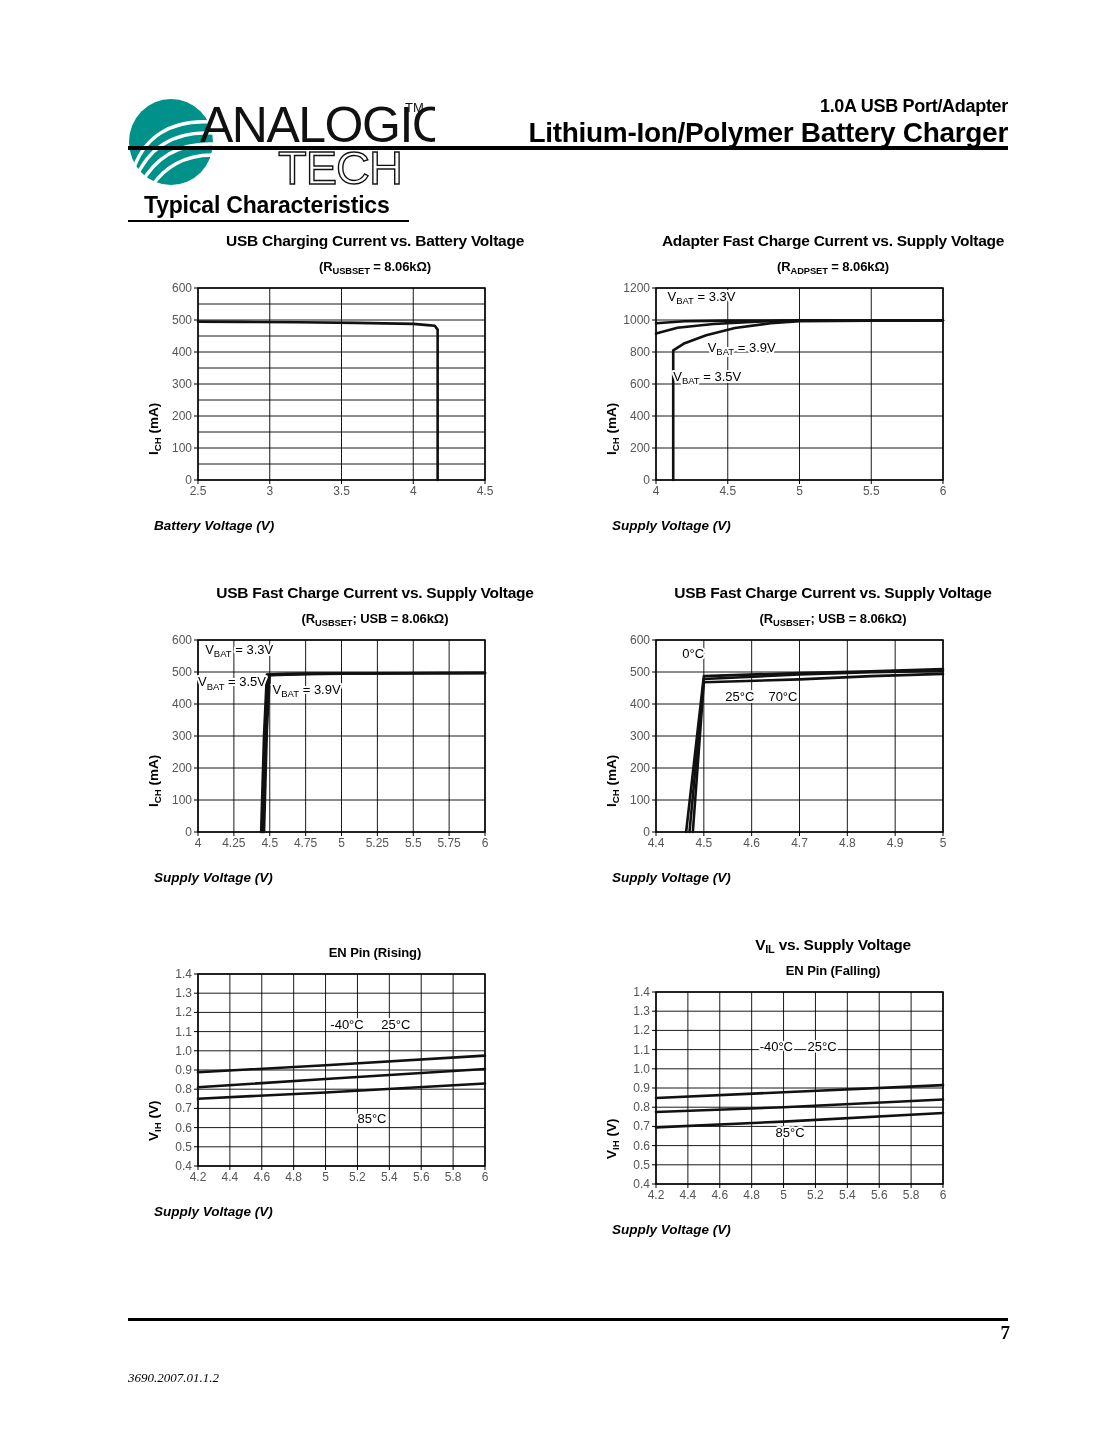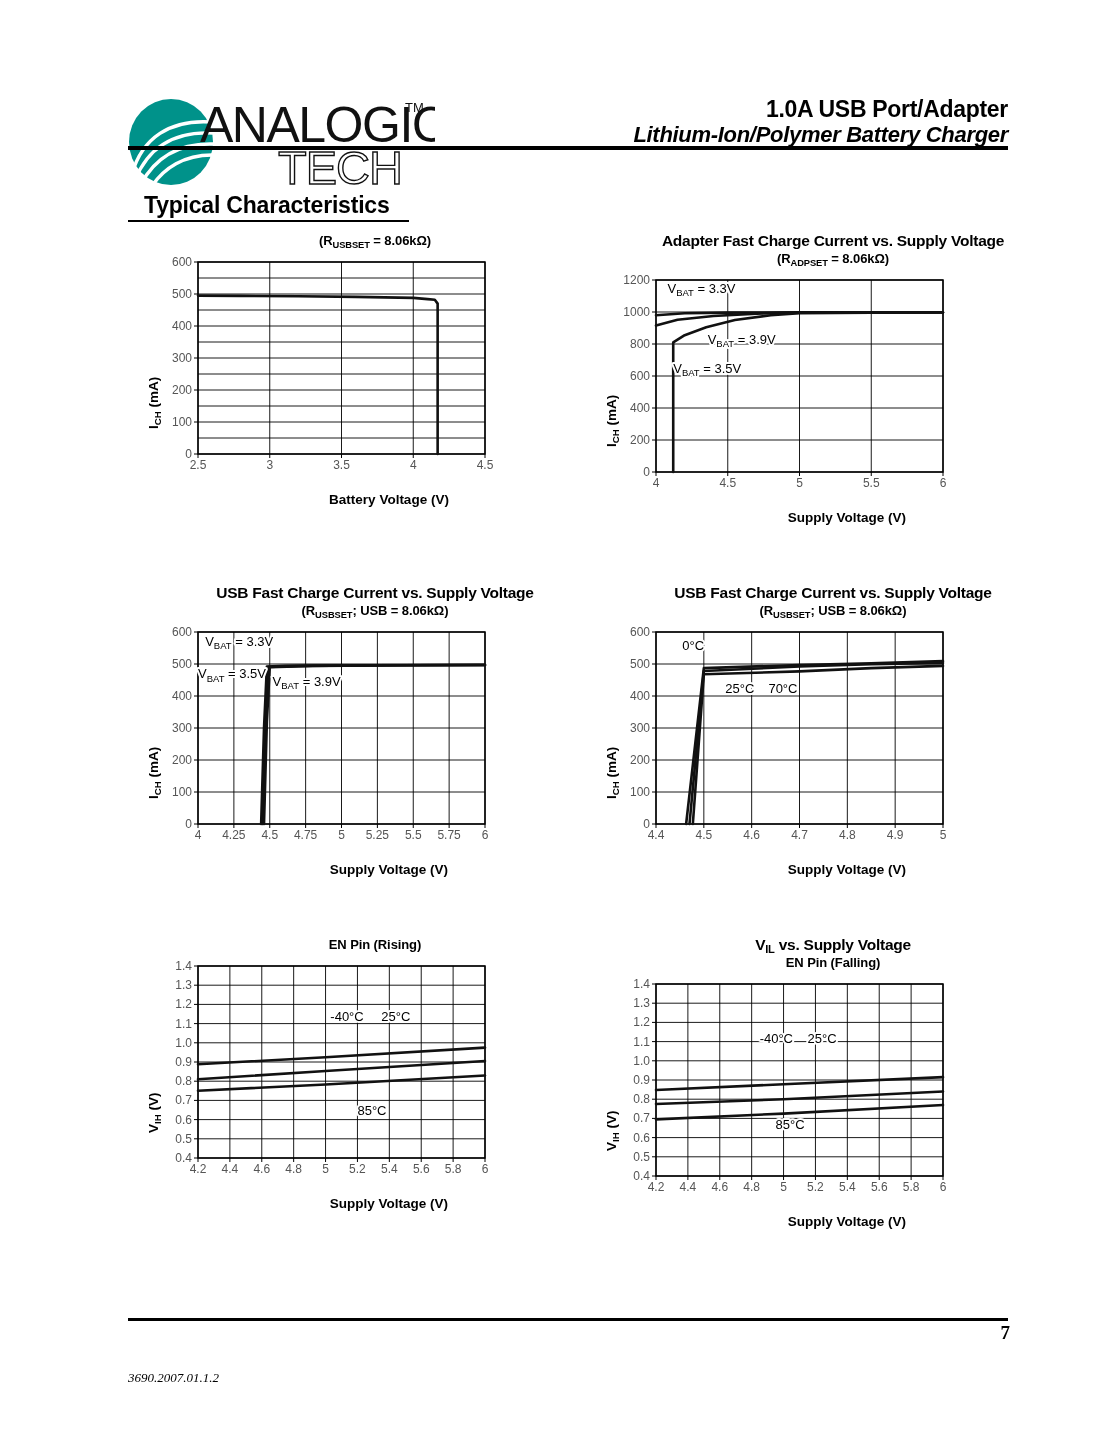--- a/index.html
+++ b/index.html
@@ -7,36 +7,36 @@
   .page{position:absolute;inset:0;}
 
   
   .header{position:absolute;left:128px;top:44px;width:880px;height:100px;margin-top:48px;}
   .logo{position:absolute;left:0;top:2px;width:300px;height:96px;}
   .logo-mark{position:absolute;left:0;top:4px;width:86px;height:88px;}
   .logo-word{position:absolute;left:72px;top:-2px;width:235px;height:96px;}
   .title-block{position:absolute;right:0;top:4px;text-align:right;}
   .t-part{font-weight:bold;letter-spacing:-0.3px;line-height:1.14;}
   .t1{font-size:33px;}
-  .t2{font-size:23px;}
-  .t3{font-size:22px;font-style:italic;}
+  .t2{font-size:18px;}
+  .t3{font-size:28px;}
   .rule-top{position:absolute;left:128px;top:146px;width:880px;height:4px;background:#000;}
 
   
   .section-title{position:absolute;left:144px;top:192px;font-size:23px;font-weight:bold;letter-spacing:-0.2px;}
   .section-underline{position:absolute;left:128px;top:220px;width:281px;height:2px;background:#000;}
 
   
   .chart{position:absolute;width:470px;height:300px;}
   .c-title{text-align:center;font-size:15.5px;font-weight:bold;letter-spacing:-0.25px;line-height:1.18;}
-  .c-sub{text-align:center;font-size:13px;font-weight:bold;margin-top:1px;letter-spacing:-0.1px;}
+  .c-sub{text-align:center;font-size:13px;font-weight:bold;margin-top:9px;letter-spacing:-0.1px;}
   sub{font-size:0.72em;vertical-align:baseline;position:relative;top:0.28em;}
   .plotwrap{position:relative;margin-top:6px;height:230px;}
   .ylab{position:absolute;font-size:13.5px;font-weight:bold;transform:rotate(-90deg);transform-origin:left top;white-space:nowrap;}
-  .xlab{position:absolute;width:100%;text-align:center;font-size:13.5px;font-weight:bold;}
+  .xlab{position:absolute;width:100%;text-align:left;font-size:13.5px;font-weight:bold;font-style:italic;}
   svg{display:block;}
   .tick{font-size:12px;fill:#555;font-family:"Liberation Sans",sans-serif;}
   .ann{font-size:13px;fill:#000;font-family:"Liberation Sans",sans-serif;}
   .ann-sub{font-size:9.5px;fill:#000;font-family:"Liberation Sans",sans-serif;}
 
   
   .rule-bot{position:absolute;left:128px;top:1318px;width:880px;height:3px;background:#000;}
   .foot-left{position:absolute;left:128px;top:1328px;font-family:"Liberation Serif",serif;font-style:italic;font-size:13px;margin-top:42px;}
   .foot-right{position:absolute;left:988px;top:1322px;width:22px;text-align:right;font-family:"Liberation Serif",serif;font-size:19px;font-weight:bold;}
 </style>
@@ -66,20 +66,21 @@
       <div class="t-part t2">1.0A USB Port/Adapter</div>
       <div class="t-part t3">Lithium-Ion/Polymer Battery Charger</div>
     </div>
   </div>
   <div class="rule-top"></div>
 
   <div class="section-title">Typical Characteristics</div>
   <div class="section-underline"></div>
 
   <div class="chart" id="chart0" style="left:140px;top:232px;">
+      <div class="c-title">USB Charging Current vs. Battery Voltage</div>
       <div class="c-sub"><span>(R</span><sub>USBSET</sub><span> = 8.06kΩ)</span></div>
       <div class="plotwrap">
         <div class="ylab" style="left: 6px; top: 175px;"><span>I</span><sub>CH</sub><span> (mA)</span></div>
         <svg width="355" height="232" viewBox="0 0 355 232">
           <g stroke="#000" stroke-width="0.9" fill="none">
             <line x1="58" y1="8" x2="58" y2="200"></line>
             <line x1="129.75" y1="8" x2="129.75" y2="200"></line>
             <line x1="201.5" y1="8" x2="201.5" y2="200"></line>
             <line x1="273.25" y1="8" x2="273.25" y2="200"></line>
             <line x1="345" y1="8" x2="345" y2="200"></line>

